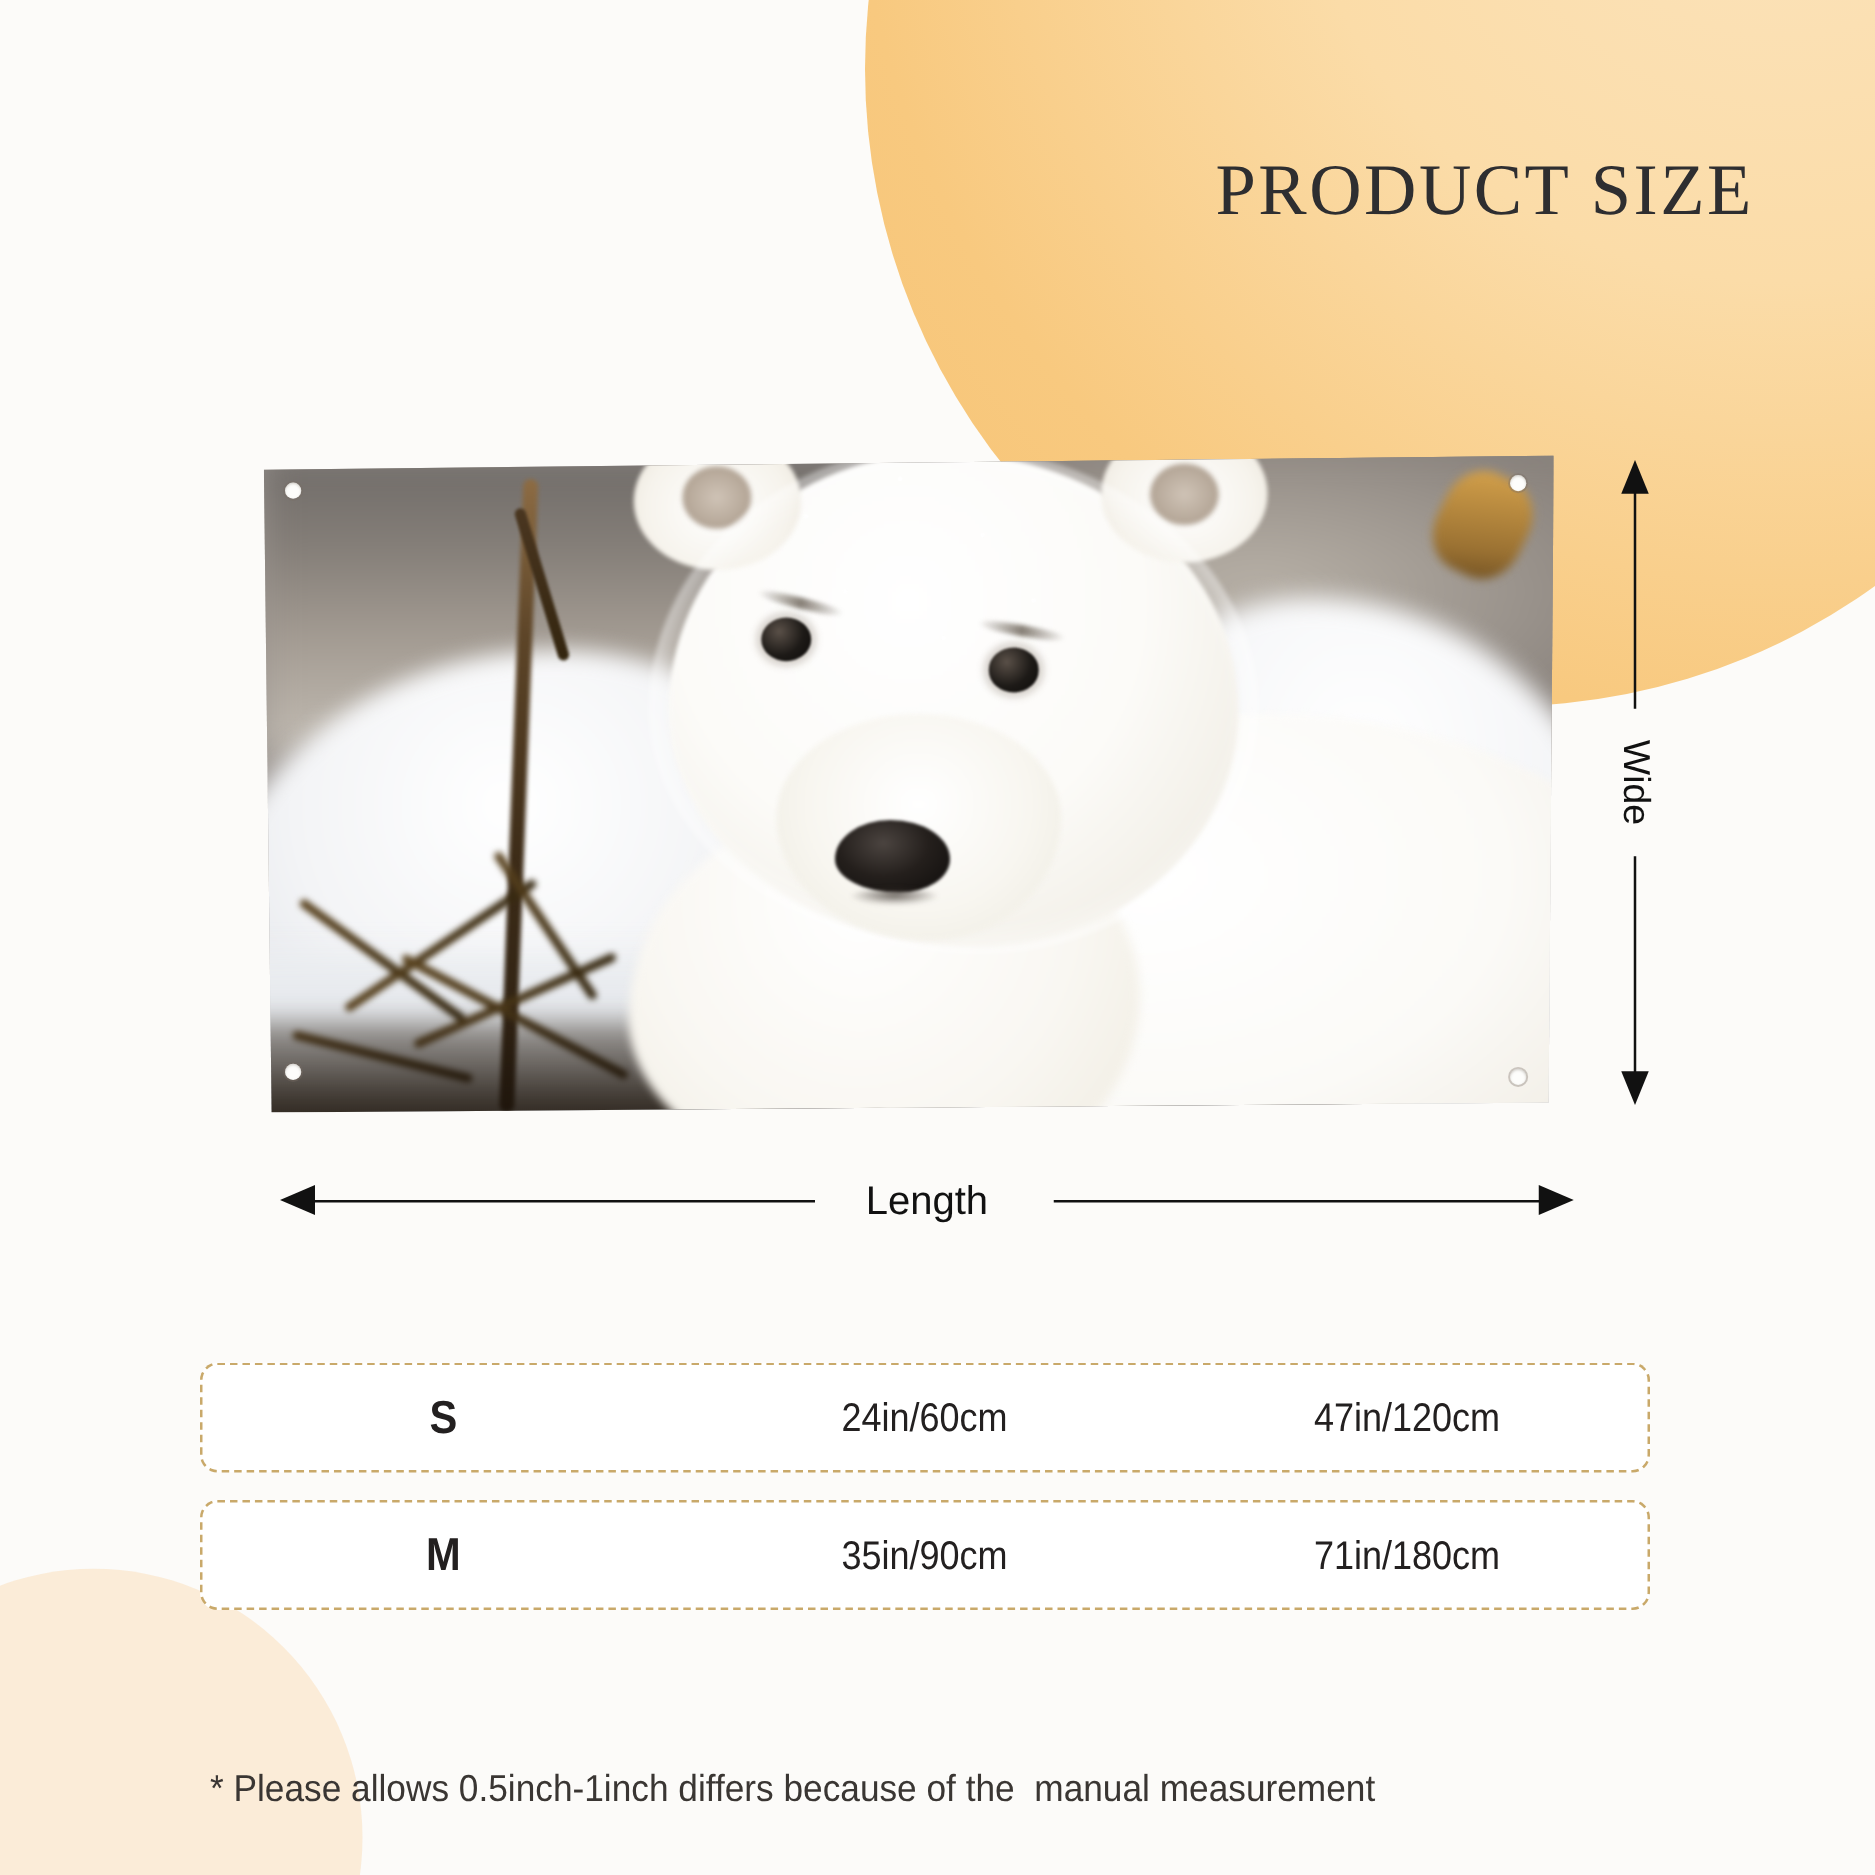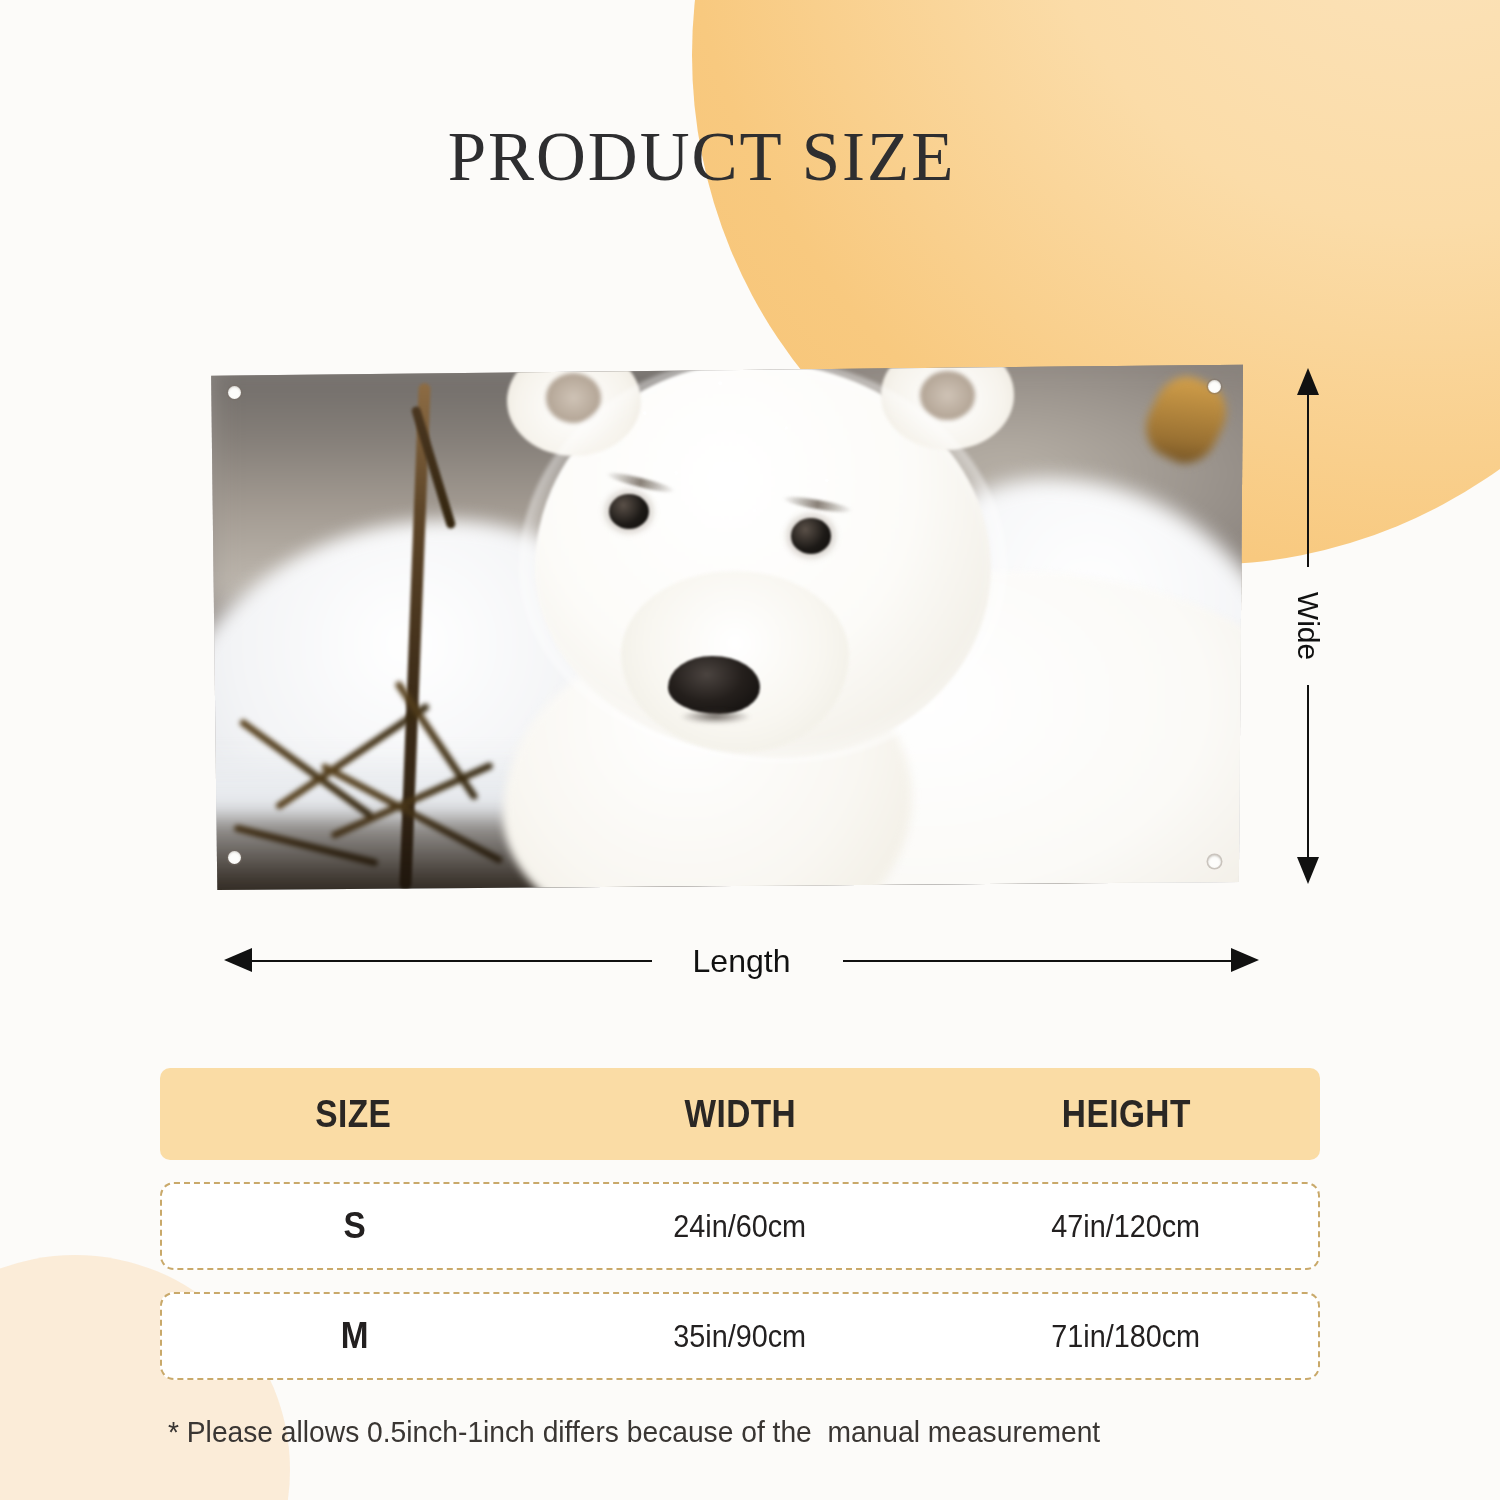--- a/index.html
+++ b/index.html
@@ -48,23 +48,23 @@
     inset: 0;
     z-index: 2;
   }
 
   
   .page-title {
     position: absolute;
     top: 118px;
     left: 0;
     width: 1403px;
-    text-align: center;
+    text-align: right;
     font-family: "Liberation Serif", "DejaVu Serif", serif;
-    font-size: 69px;
+    font-size: 58px;
     letter-spacing: 2px;
     font-weight: 400;
     color: #2E2E30;
     white-space: nowrap;
   }
 
   
   .banner-wrap {
     position: absolute;
     left: 208px;
@@ -521,25 +521,20 @@
     <div class="horiz-arrow">
       <div class="head-left"></div>
       <div class="line-left"></div>
       <div class="horiz-label">Length</div>
       <div class="line-right"></div>
       <div class="head-right"></div>
     </div>
 
     <div class="size-table">
 
-      <div class="table-row table-head">
-        <div class="cell col-size">SIZE</div>
-        <div class="cell col-width">WIDTH</div>
-        <div class="cell col-height">HEIGHT</div>
-      </div>
 
       <div class="table-row table-body-row">
         <div class="cell col-size">S</div>
         <div class="cell col-width">24in/60cm</div>
         <div class="cell col-height">47in/120cm</div>
       </div>
 
       <div class="table-row table-body-row">
         <div class="cell col-size">M</div>
         <div class="cell col-width">35in/90cm</div>

